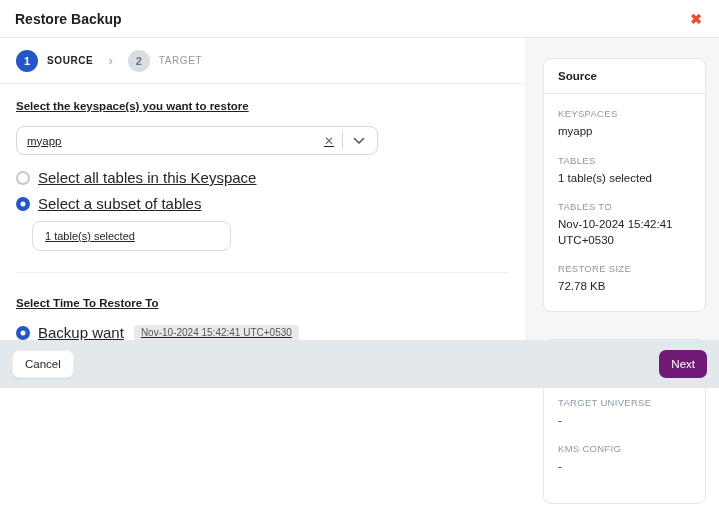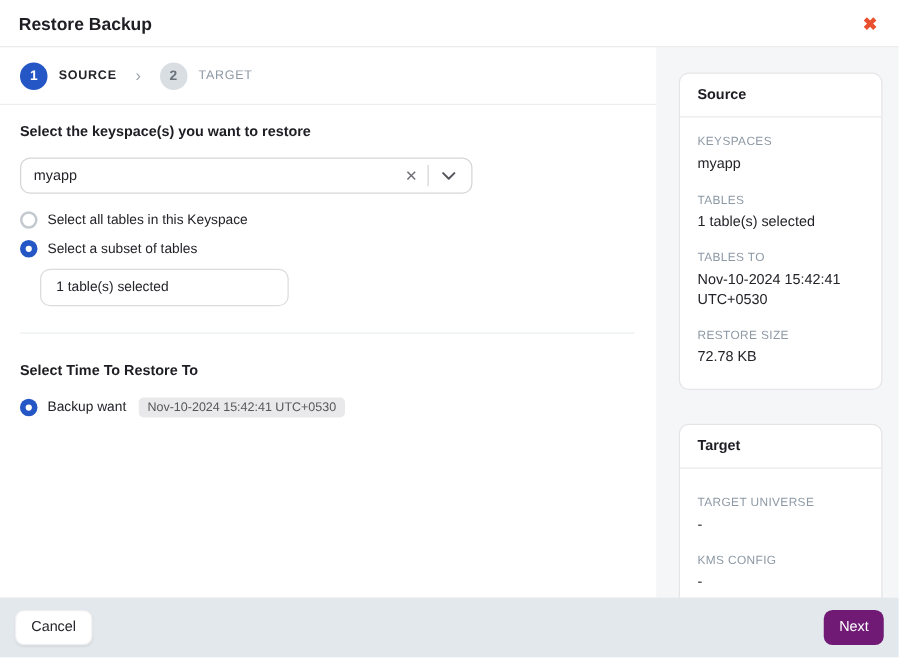--- a/index.html
+++ b/index.html
@@ -3,21 +3,21 @@
 <meta charset="utf-8">
 <style>
   * { margin: 0; padding: 0; box-sizing: border-box; }
   html, body { width: 719px; height: 526px; }
   body {
     font-family: "Liberation Sans", sans-serif;
     color: #232329;
     background: #fff;
     overflow: hidden;
   }
-  .modal { width: 719px; height: 526px; display: flex; flex-direction: column; background: #fff; border-radius: 18px; }
+  .modal { width: 719px; height: 388px; display: flex; flex-direction: column; background: #fff; border-radius: 18px; }
 
   
   .modal-header {
     height: 38px; flex: 0 0 38px;
     display: flex; align-items: center; justify-content: space-between;
     padding: 0 15px;
     border-bottom: 1px solid #e6e6e8;
   }
   .modal-title { font-size: 14px; font-weight: bold; color: #1d1d24; }
   .close-btn {
@@ -43,21 +43,21 @@
     font-size: 11px; font-weight: bold;
   }
   .step-circle.active { background: #2456c5; color: #fff; }
   .step-circle.inactive { background: #d9dee3; color: #6b737d; }
   .step-label { font-size: 10px; font-weight: bold; letter-spacing: 0.6px; }
   .step-label.active { color: #232329; }
   .step-label.inactive { color: #8f99a3; font-weight: normal; }
   .step-sep { color: #9aa2ab; font-size: 13px; margin: 0 6px; }
 
   
-  .form-area { padding: 16px 16px 0 16px; }
+  .form-area { padding: 16px 16px 0 16px; text-decoration: underline; }
   .field-heading { font-size: 11.5px; font-weight: bold; color: #1d1d24; margin-bottom: 14px; }
 
   .select-box {
     width: 362px; height: 29px;
     border: 1px solid #d6d6da; border-radius: 8px;
     display: flex; align-items: center;
     padding: 0 8px 0 10px;
     background: #fff;
   }
   .select-value { flex: 1; font-size: 11.5px; color: #232329; }
@@ -70,21 +70,21 @@
   .radio {
     width: 14px; height: 14px; border-radius: 50%; flex: 0 0 14px; position: relative;
   }
   .radio.off { border: 2px solid #c3c9cf; background: #fff; }
   .radio.on { background: #2456c5; }
   .radio.on::after {
     content: ""; position: absolute; left: 50%; top: 50%;
     width: 5px; height: 5px; border-radius: 50%; background: #fff;
     transform: translate(-50%, -50%);
   }
-  .radio-label { font-size: 11px; color: #232329; }
+  .radio-label { font-size: 15px; color: #232329; }
 
   .edit-box {
     margin: 3px 0 0 16px;
     width: 199px; height: 30px;
     border: 1px solid #dcdcdf; border-radius: 8px;
     display: flex; align-items: center; justify-content: space-between;
     padding: 0 12px;
     background: #fff;
   }
   .edit-box-count { font-size: 11px; color: #232329; }

